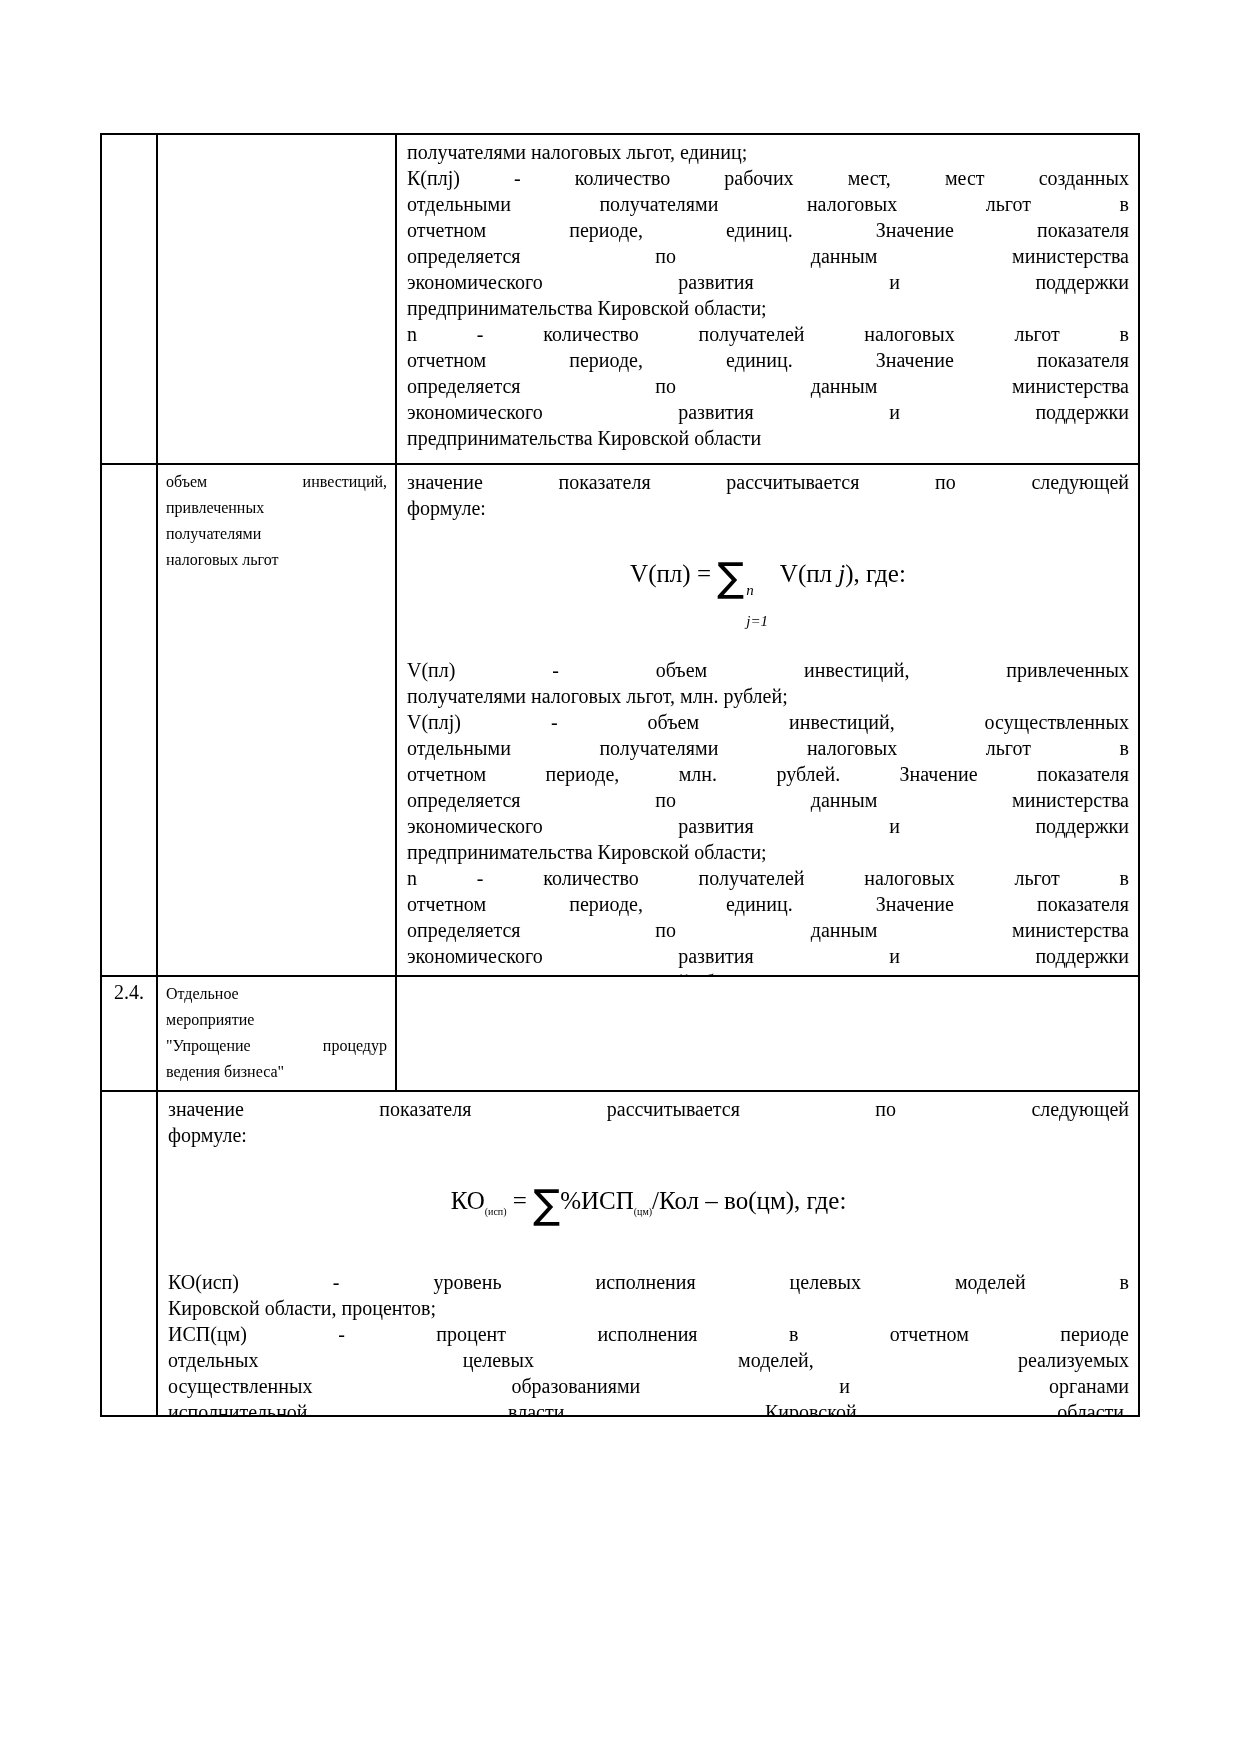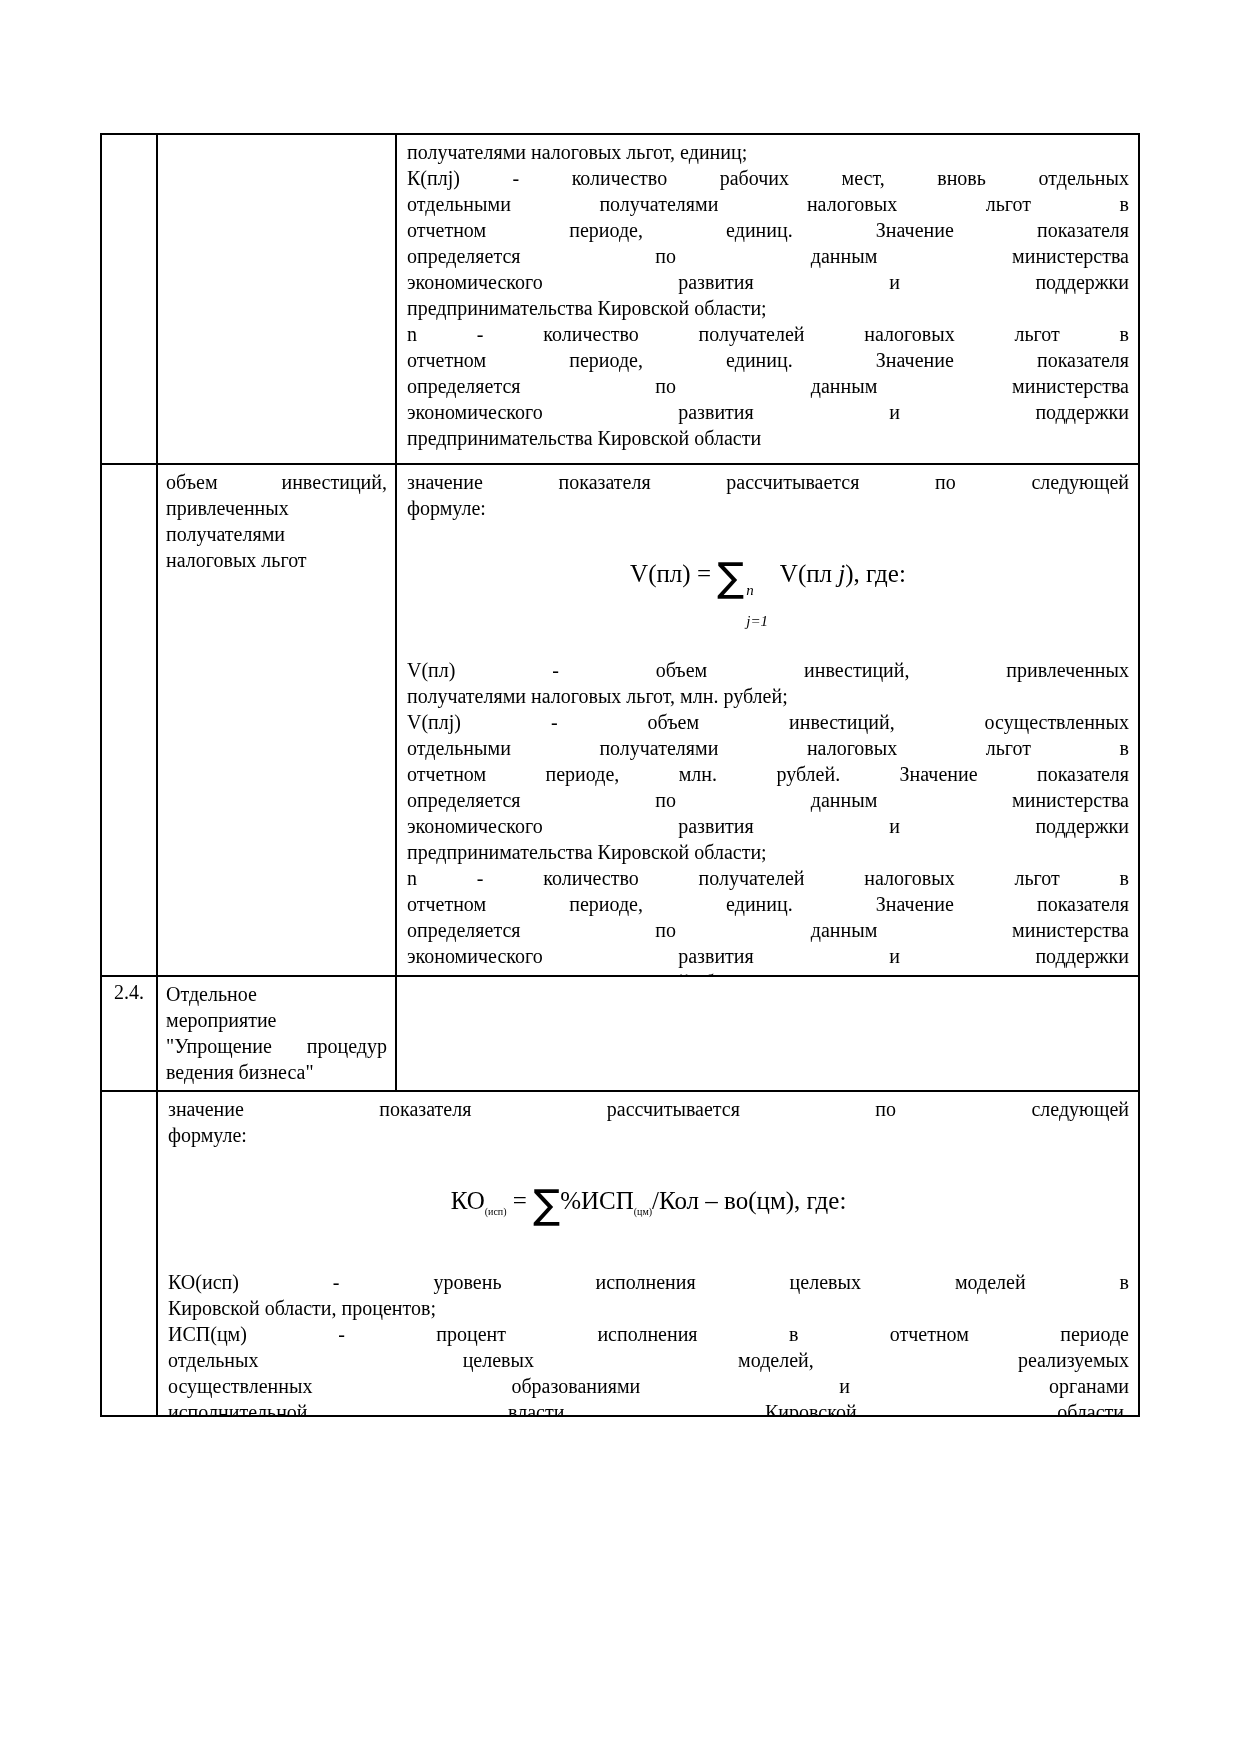--- a/index.html
+++ b/index.html
@@ -15,21 +15,21 @@
     display:flex; flex-direction:column;
     background:#fff;
   }
   .trow { display:flex; border-bottom:2px solid #000; overflow:hidden; }
   .trow:last-child { border-bottom:none; flex:1; }
   .row1 { height:330px; }
   .row2 { height:512px; }
   .row3 { height:115px; }
   .cell { overflow:hidden; }
   .c-num  { width:56px;  border-right:2px solid #000; padding:4px 4px 0 12px; font-size:20px; }
-  .c-name { width:239px; border-right:2px solid #000; padding:4px 8px 18px 8px;  font-size:20px; }
+  .c-name { width:239px; border-right:2px solid #000; padding:4px 8px 18px 8px;  font-size:16px; }
   .c-desc { flex:1; padding:4px 9px 0 10px; font-size:20px; }
   .tline { line-height:26px; text-align:justify; text-align-last:justify; white-space:normal; }
   .tline-last { text-align-last:left; }
   .all-just .tline-last { text-align-last:justify; }
   .formula {
     text-align:center; font-size:25px; line-height:58px;
     margin:24px 0 28px 0; white-space:nowrap;
   }
   .f-sum {
     font-family:"DejaVu Sans", sans-serif;
@@ -51,21 +51,21 @@
   <div class="doc-table">
 
     <div class="trow row1">
       <div class="cell c-num"></div>
       <div class="cell c-name"></div>
       <div class="cell c-desc">
         <div class="para">
             <div class="tline tline-last">получателями налоговых льгот, единиц;</div>
           </div>
         <div class="para">
-            <div class="tline">К(плj) - количество рабочих мест, вновь отдельных</div>
+            <div class="tline">К(плj) - количество рабочих мест, мест созданных</div>
             <div class="tline">отдельными получателями налоговых льгот в</div>
             <div class="tline">отчетном периоде, единиц. Значение показателя</div>
             <div class="tline">определяется по данным министерства</div>
             <div class="tline">экономического развития и поддержки</div>
             <div class="tline tline-last">предпринимательства Кировской области;</div>
           </div>
         <div class="para">
             <div class="tline">n - количество получателей налоговых льгот в</div>
             <div class="tline">отчетном периоде, единиц. Значение показателя</div>
             <div class="tline">определяется по данным министерства</div>

